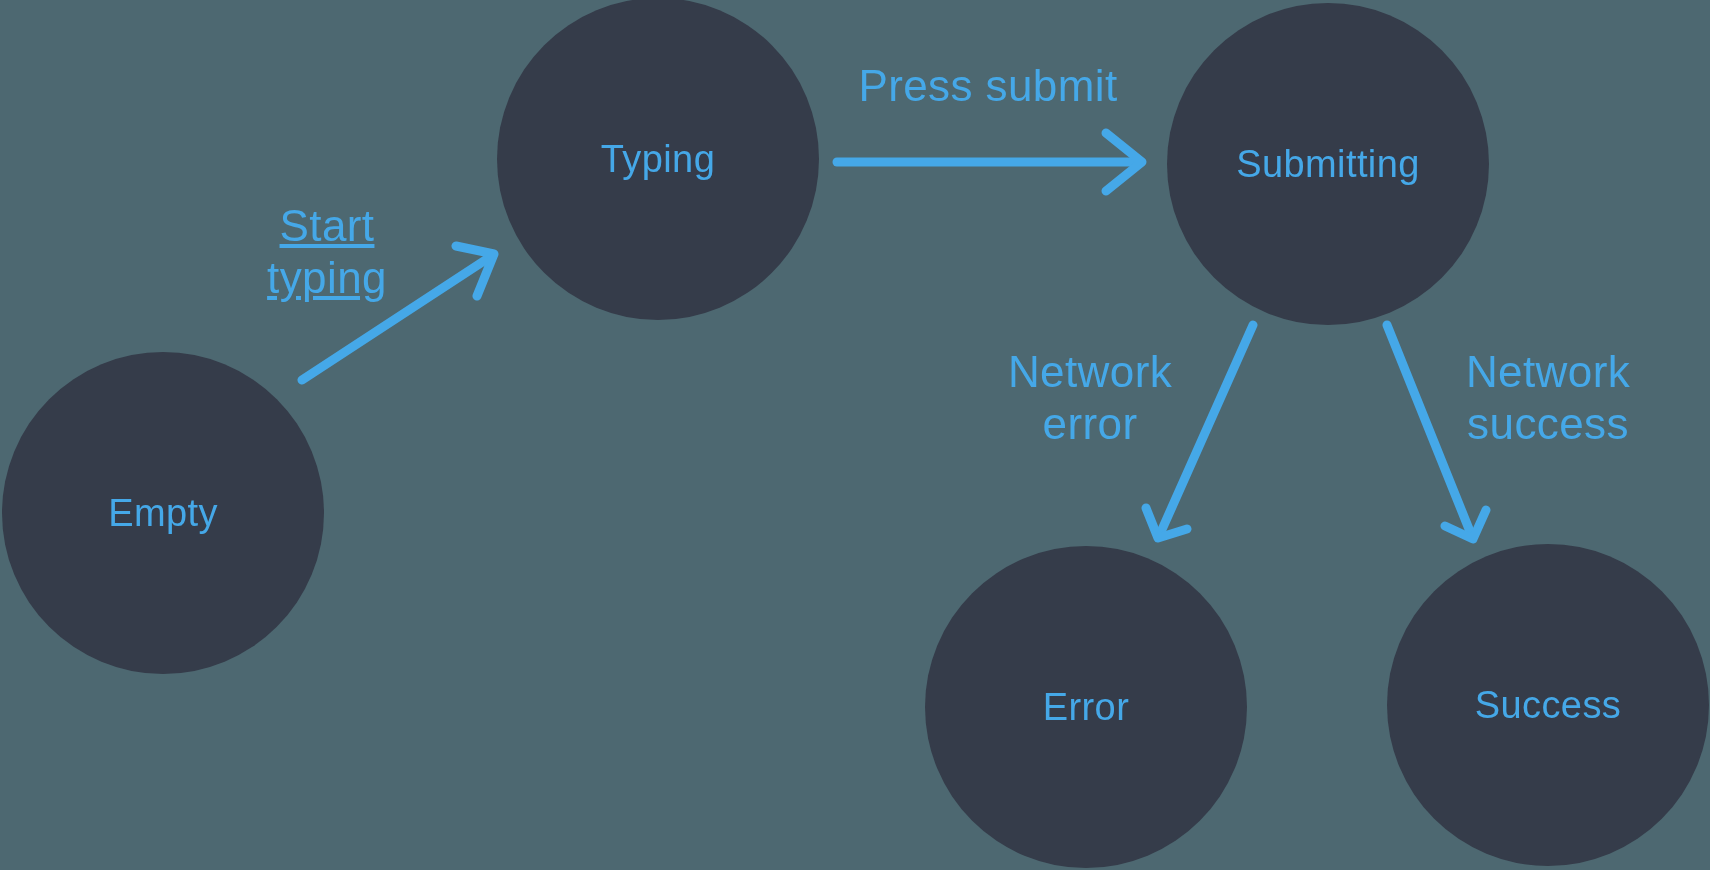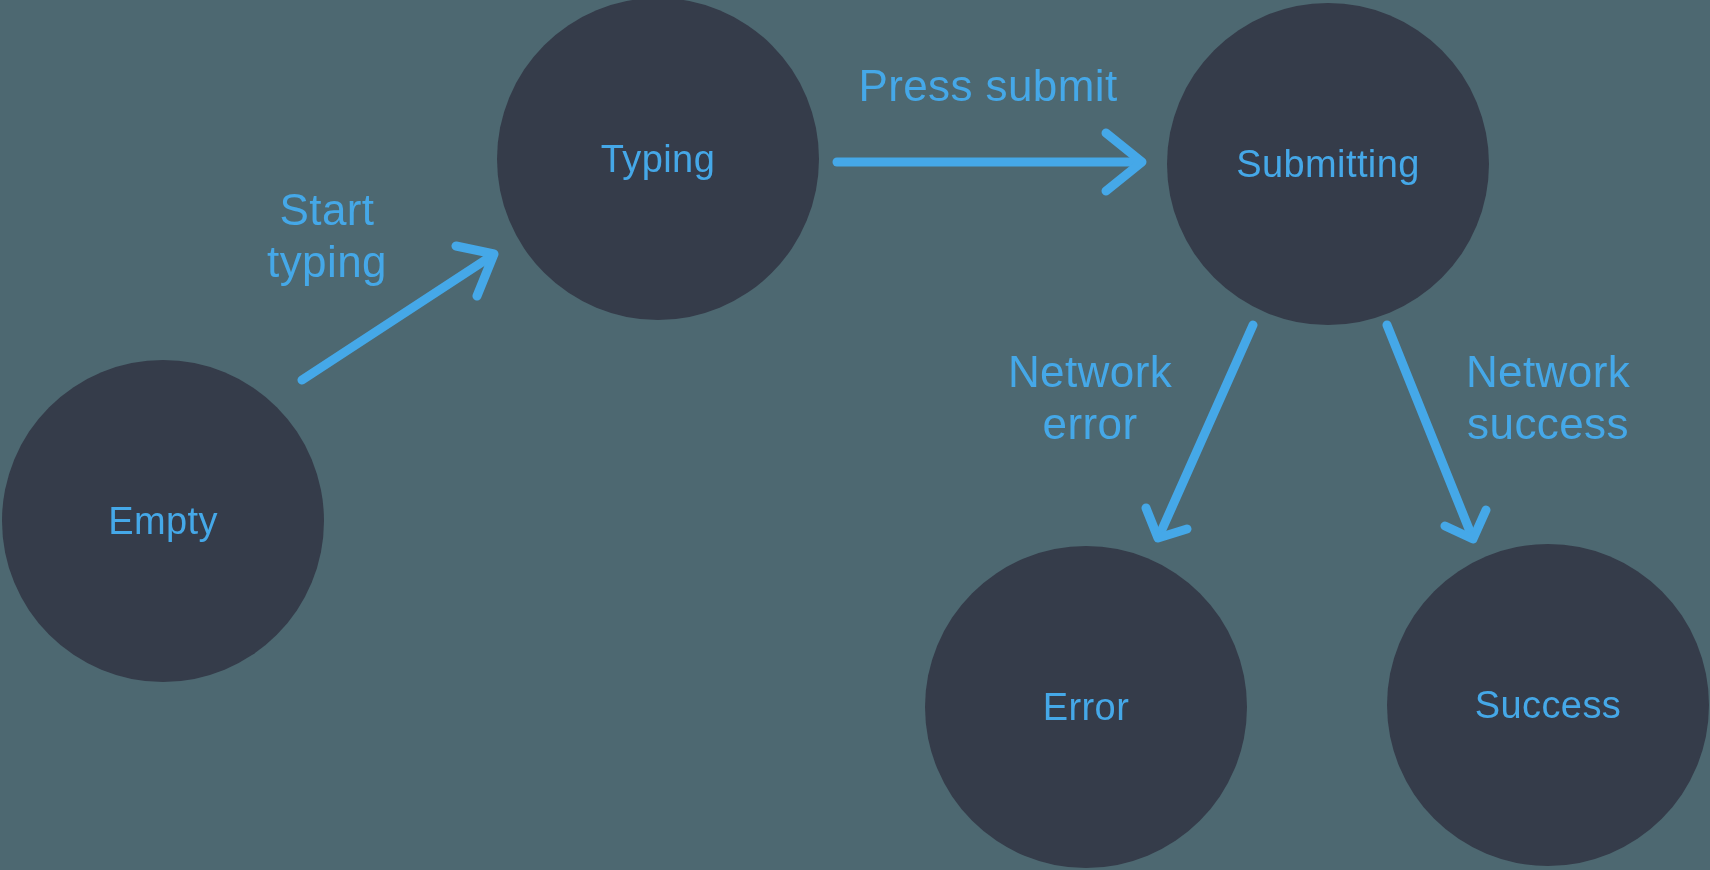--- a/index.html
+++ b/index.html
@@ -79,37 +79,37 @@
       <line class="shaft" x1="1253" y1="325" x2="1160" y2="534"></line>
       <polyline class="head" points="1146,508 1158,538 1187,529"></polyline>
     </g>
 
     <g>
       <line class="shaft" x1="1387" y1="325" x2="1471" y2="534"></line>
       <polyline class="head" points="1445,526 1473,539 1486,510"></polyline>
     </g>
   </svg>
 
-  <div class="node" style="left:2px;   top:360px;">
+  <div class="node" style="left:2px;   top:352px;">
     <span class="node-label">Empty</span>
   </div>
   <div class="node" style="left:497px; top:-2px;">
     <span class="node-label">Typing</span>
   </div>
   <div class="node" style="left:1167px; top:3px;">
     <span class="node-label">Submitting</span>
   </div>
   <div class="node" style="left:925px; top:546px;">
     <span class="node-label">Error</span>
   </div>
   <div class="node" style="left:1387px; top:544px;">
     <span class="node-label">Success</span>
   </div>
 
-  <div class="edge-label" style="left:327px; top:236px;">
+  <div class="edge-label" style="left:327px; top:252px;text-decoration:underline;">
     <span>Start</span>
     <span>typing</span>
   </div>
   <div class="edge-label" style="left:988px; top:86px;">
     <span>Press submit</span>
   </div>
   <div class="edge-label" style="left:1090px; top:398px;">
     <span>Network</span>
     <span>error</span>
   </div>

